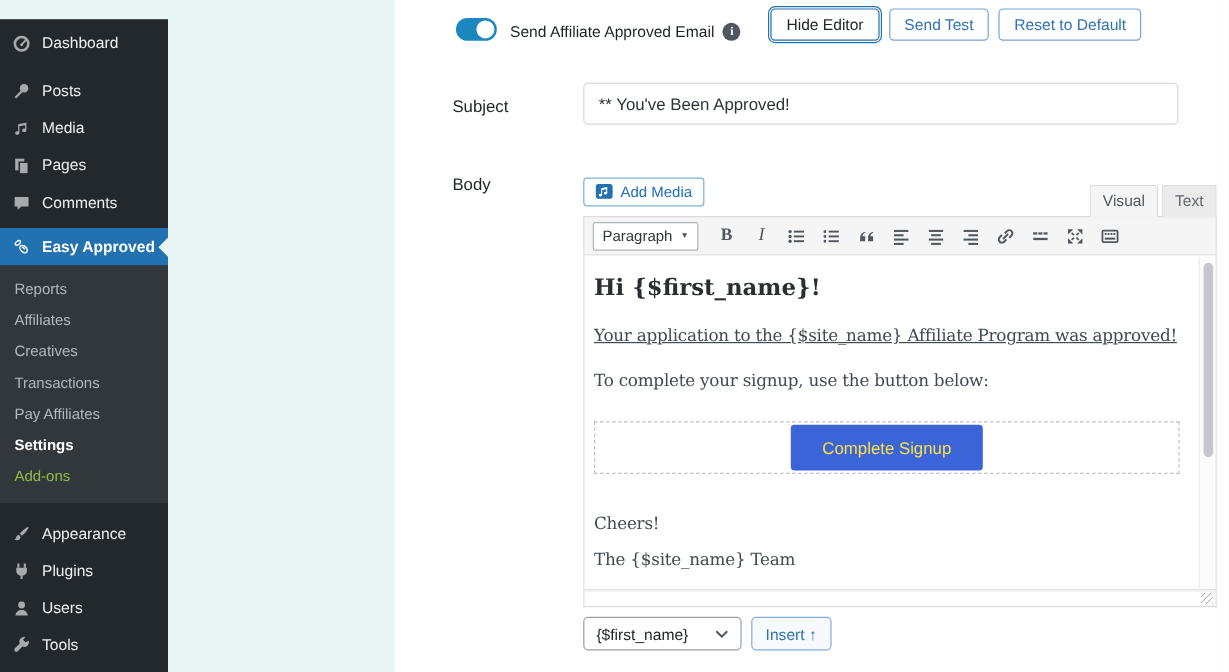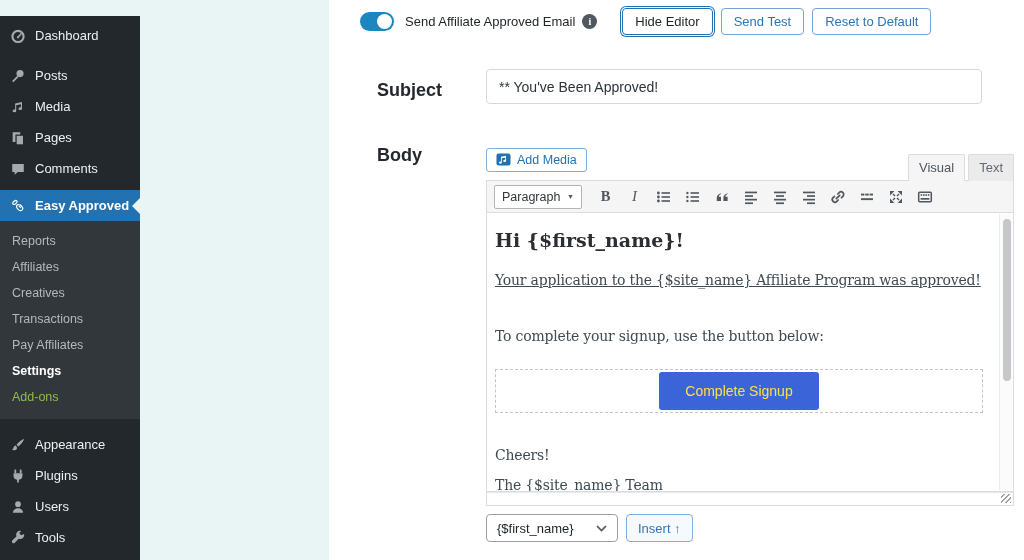--- a/index.html
+++ b/index.html
@@ -20,32 +20,32 @@
   #submenu{background:var(--submenu_bg,#32373c); padding:7px 0 9px;}
   .smi{height:26px; line-height:26px; padding-left:12px; font-size:12.5px; color:#b2b8bd; cursor:pointer;}
   .smi.current{color:#fff; font-weight:bold;}
   .smi.green{color:var(--addons_green,#91bd45);}
   .sep1{height:9px;} .sep2{height:10px;}
 
   
   #card{position:absolute; left:329px; top:0; right:0; bottom:0; background:#fff;}
 
   
-  #header-row{position:absolute; left:31px; top:8px; display:flex; align-items:center; height:26px;}
+  #header-row{position:absolute; left:51px; top:8px; display:flex; align-items:flex-end; height:26px;}
   .toggle{width:34px; height:19px; border-radius:10px; background:var(--toggle_on,#1b87be); position:relative; cursor:pointer; flex:none;}
   .toggle .knob{position:absolute; right:2px; top:2px; width:15px; height:15px; border-radius:50%; background:#fff;}
   .toggle-label{margin-left:11px; font-size:13px; color:#1d2327;}
   .info{margin-left:7px; width:15px; height:15px; border-radius:50%; background:#50575e; color:#fff; font-size:10px; font-weight:bold;
         display:inline-flex; align-items:center; justify-content:center; font-family:"Liberation Serif",serif; cursor:pointer;}
   .hdr-buttons{display:flex; gap:8px; margin-left:25px;}
   .btn{background:#fff; border:1px solid #74a3d6; color:#2e74b5; font-size:13px; padding:5px 12px; border-radius:4px; cursor:pointer; font-family:inherit;}
   .btn.focused{border:1px solid var(--accent,#2271b1); box-shadow:0 0 0 1px #fff, 0 0 0 2px var(--accent,#2271b1); color:#1e2327;}
 
   
-  .field-label{position:absolute; left:48px; font-size:18px; color:#23282d;font-weight:bold;}
+  .field-label{position:absolute; left:48px; font-size:14px; color:#23282d;}
   #subject-label{top:80px;}
   #body-label{top:145px;}
   #subject-input{position:absolute; left:157px; top:69px; width:496px; height:35px; border:1px solid #d5d9dd; border-radius:4px;
                  padding:0 12px; font-size:14px; color:#2c3338; font-family:inherit; background:#fff;}
 
   
   #editor{position:absolute; left:157px; top:148px; width:528px;}
   .media-row{position:relative; height:32px;}
   .add-media{position:absolute; left:0; top:0; display:inline-flex; align-items:center; gap:6px; background:#fff;
              border:1px solid #7fb0da; color:#2271b1; font-size:12.5px; padding:3px 9px 4px; border-radius:3px; cursor:pointer; font-family:inherit;}
@@ -59,21 +59,21 @@
                  align-items:center; justify-content:space-between; padding:0 7px; font-size:12.5px; color:#32373c; cursor:pointer; margin-right:8px;}
   .format-select .caret{font-size:7px; color:#555;}
   .tb{width:27px; height:26px; background:none; border:none; display:flex; align-items:center; justify-content:center; cursor:pointer; color:#50575e;}
   .tb .b{font-weight:bold; font-size:14.5px; font-family:"Liberation Serif",serif;}
   .tb .i{font-style:italic; font-size:15px; font-family:"Liberation Serif",serif;}
 
   .content{position:relative; height:279px; background:#fff; border:1px solid #dcdcde; border-top:none; overflow:hidden;
            font-family:"DejaVu Serif",serif; color:#3f4a52; padding:0 28px 0 8px;}
   .content h1{font-size:19px; color:#2b2f33; margin:16px 0 0; font-weight:bold;}
   .content p{font-size:14px; letter-spacing:-0.2px; line-height:1.3;}
-  .p1{margin-top:20px;text-decoration:underline;} .p2{margin-top:38px;}
+  .p1{margin-top:20px;text-decoration:underline;} .p2{margin-top:20px;}
   .cta-cell{margin:24px 2px 0 0; height:44px; border:1px dashed #c0c3c7; display:flex; align-items:center; justify-content:center;}
   .cta{background:var(--cta,#3b64d8); color:#fde047; font-family:"Liberation Sans",sans-serif; font-size:14px;
        padding:11px 26px; border-radius:3px; cursor:pointer;}
   .close1{margin-top:33px;} .close2{margin-top:11px;}
   .scrollbar{position:absolute; top:1px; right:1px; bottom:1px; width:13px; background:#fbfbfb; border-left:1px solid #ececec;}
   .scrollbar .thumb{position:absolute; top:5px; left:2.5px; width:8px; height:162px; background:#c5c7ca; border-radius:4px; cursor:pointer;}
 
   .statusbar{height:14px; border:1px solid #dcdcde; border-top:none; background:#fff; box-shadow:inset 0 1px 0 #e7e9ea;
              display:flex; justify-content:flex-end; align-items:center;}
   .grip{width:10px; height:9px; margin-right:2px; cursor:nwse-resize;

